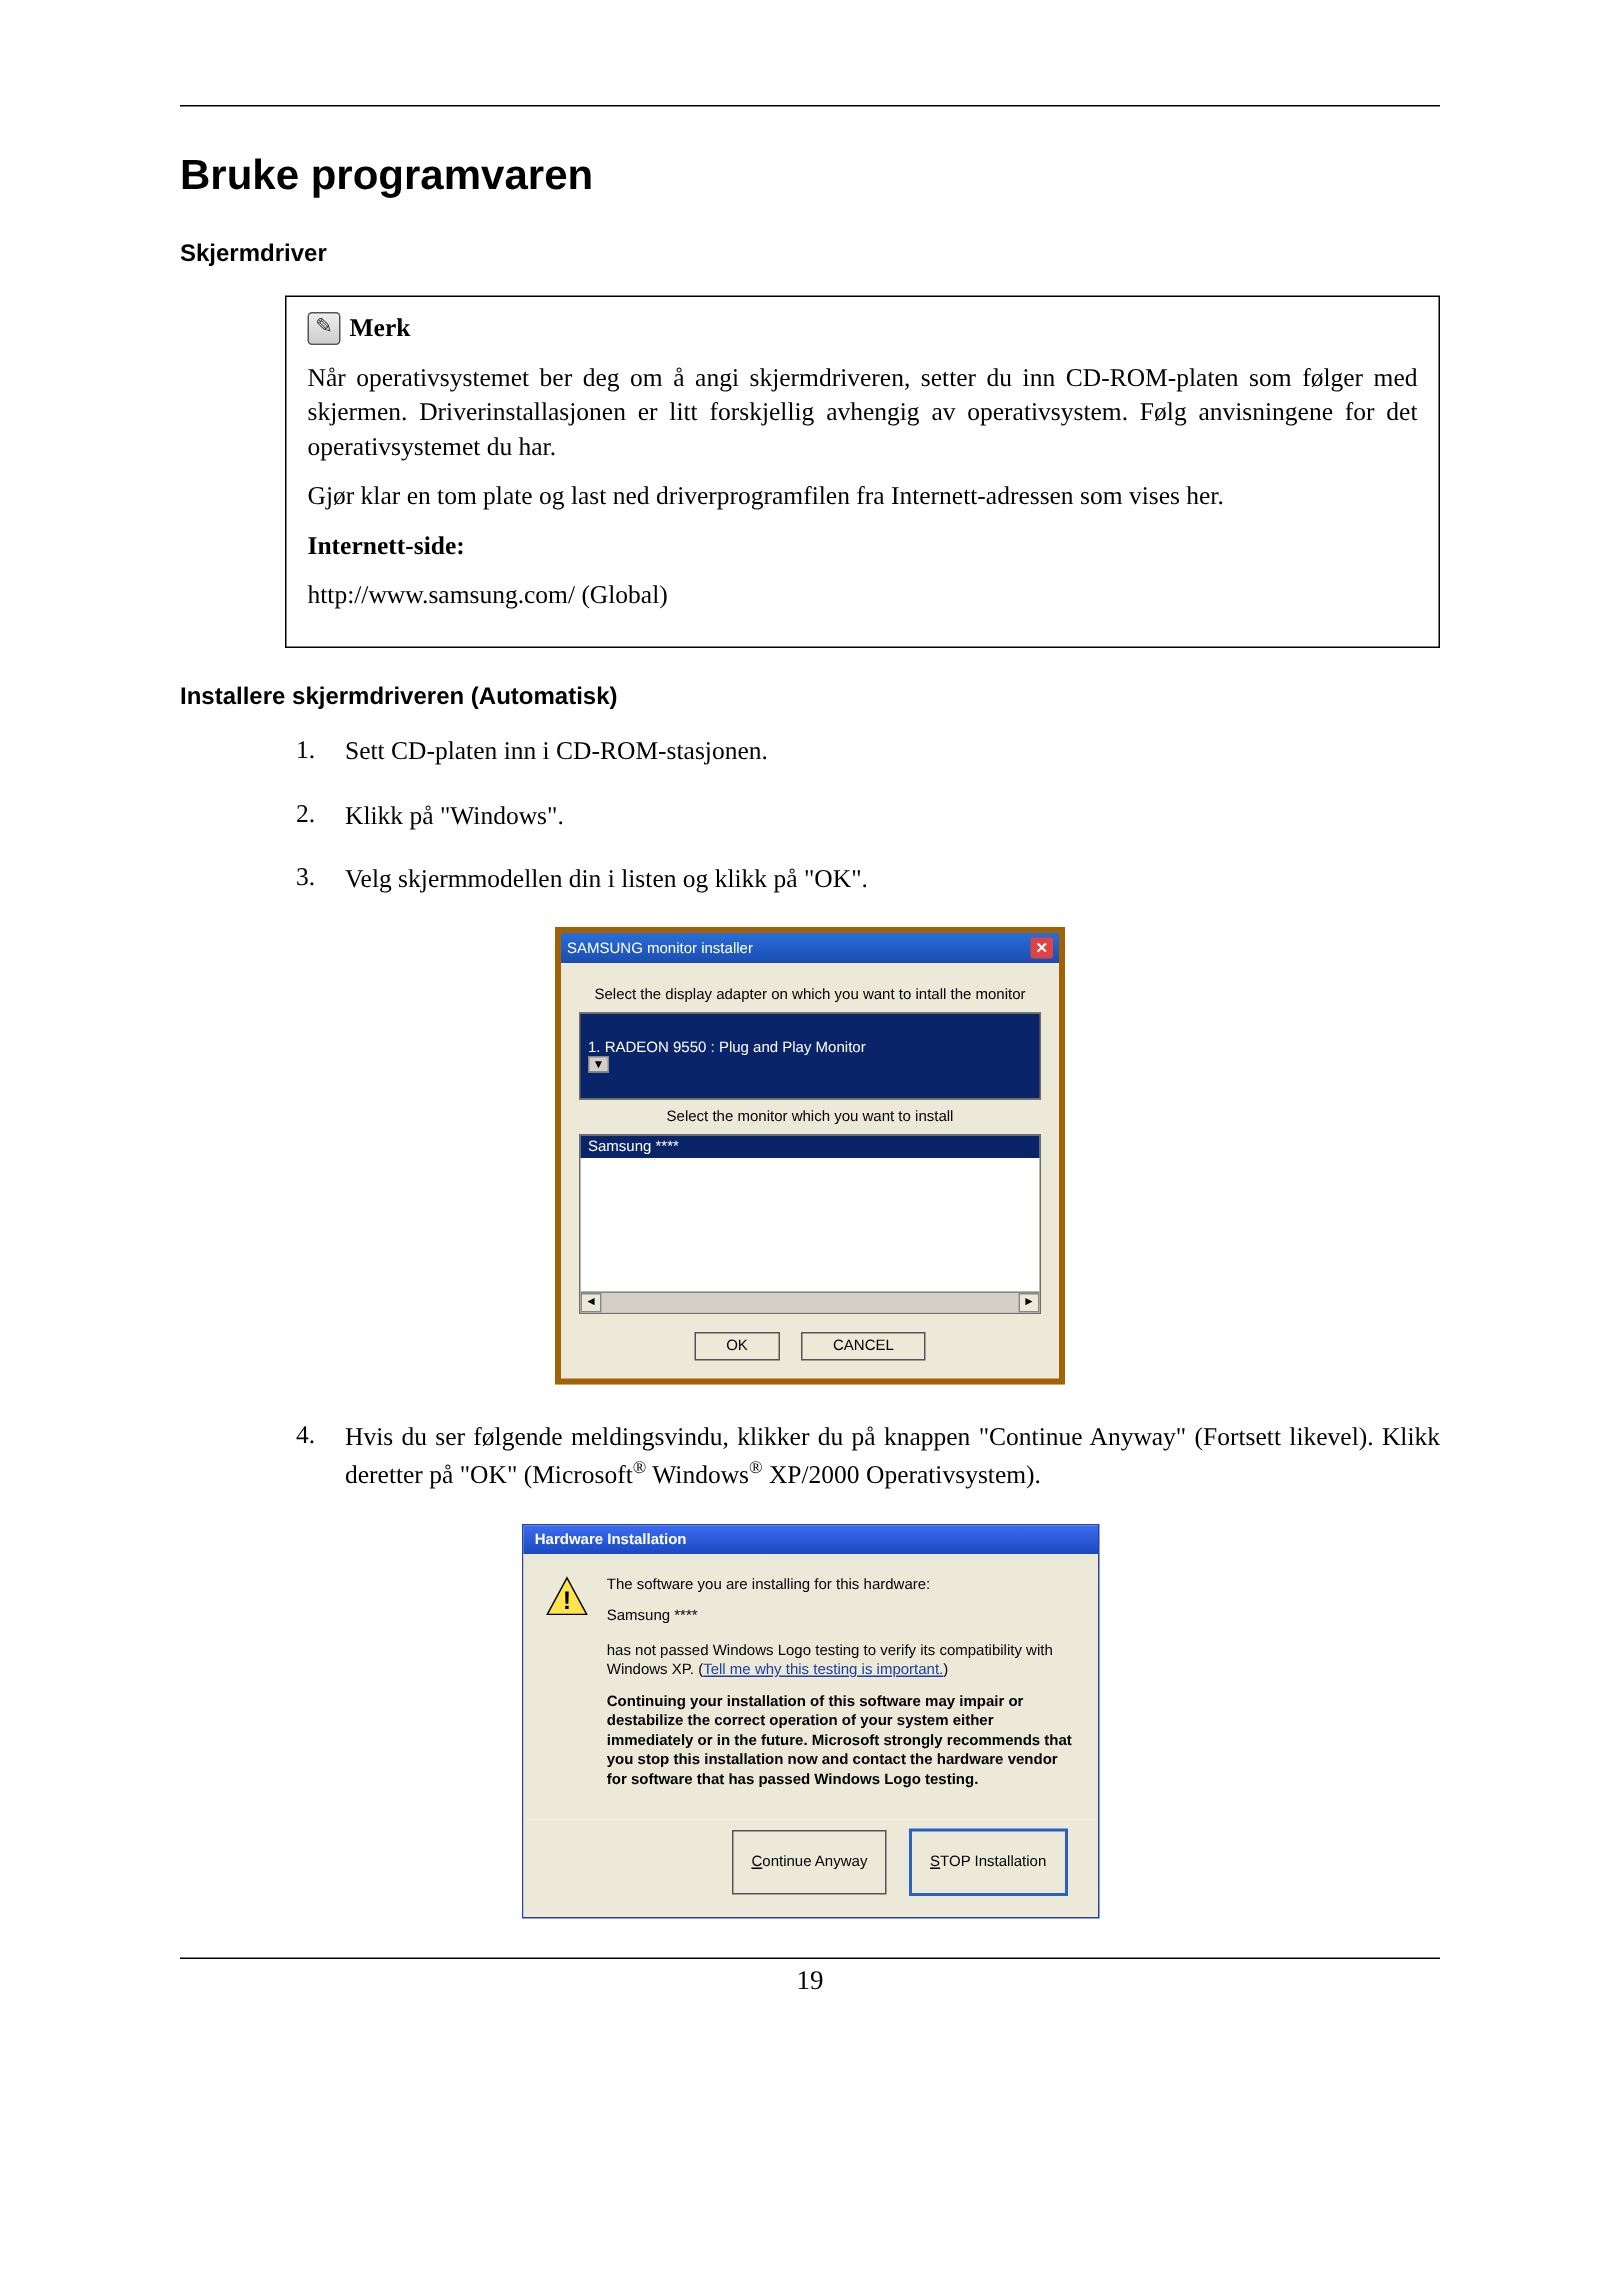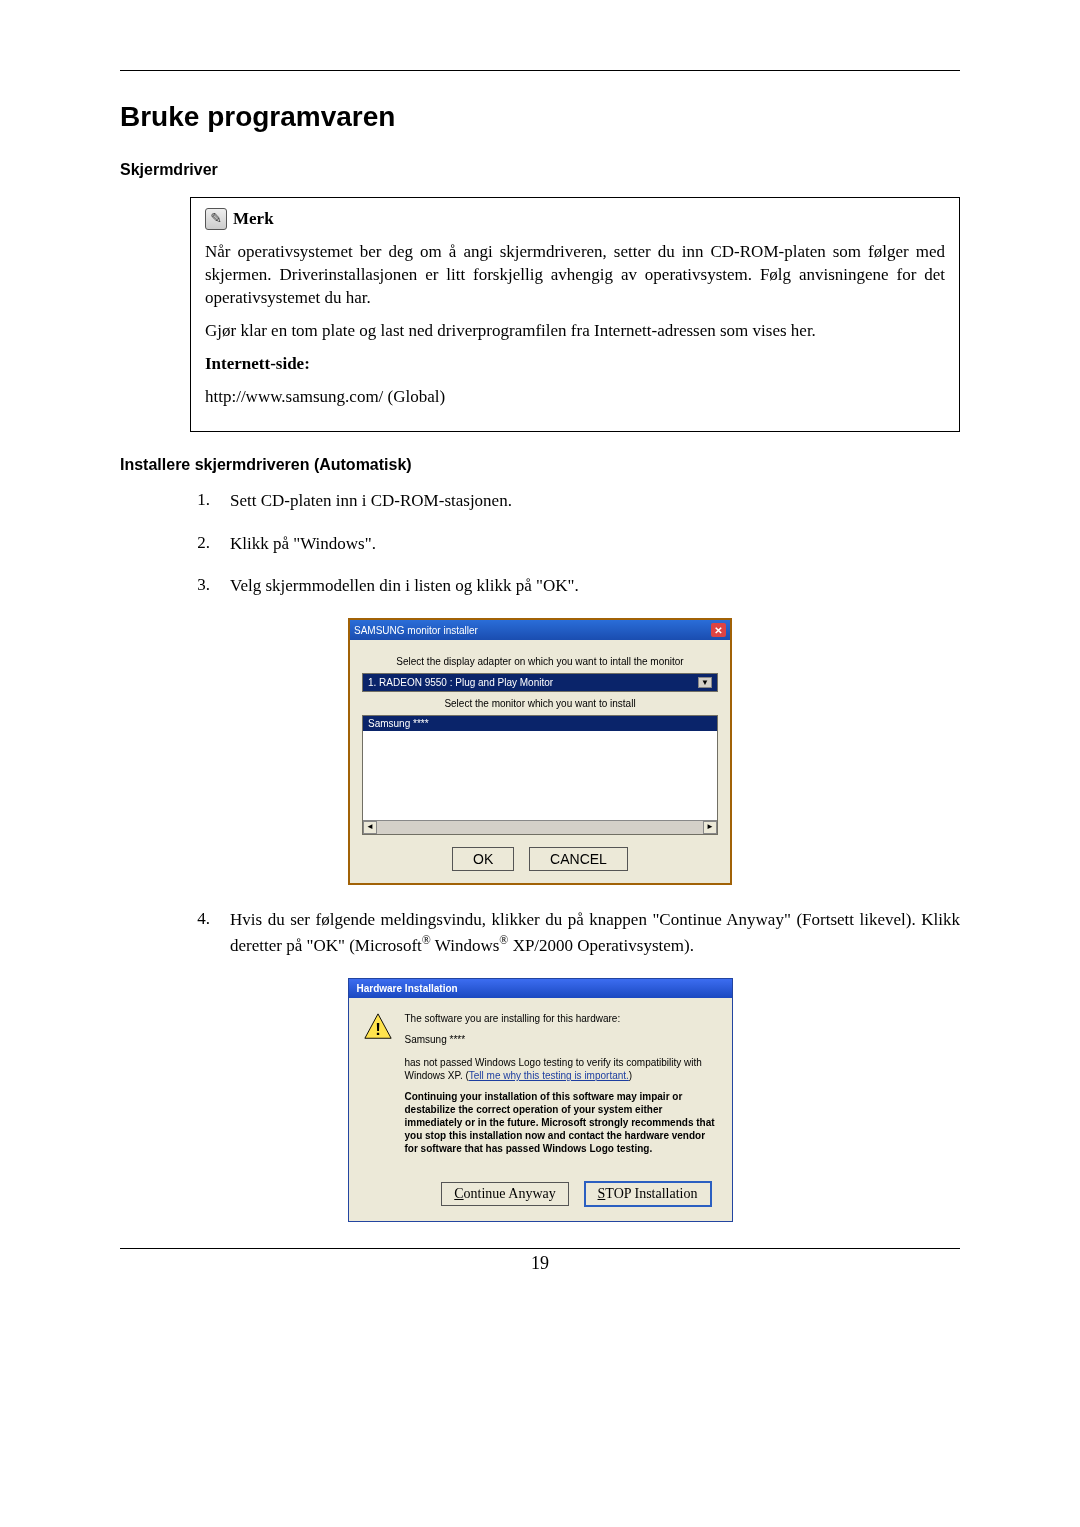--- a/index.html
+++ b/index.html
@@ -37,24 +37,24 @@
     .note-box p { margin-bottom: 10px; text-align: justify; }
     .internet-side { font-weight: bold; }
     .auto-heading { margin-top: 24px; margin-bottom: 16px; }
     ol.steps { list-style: none; margin-left: 70px; font-size: 17px; }
     ol.steps li { display: flex; gap: 20px; margin-bottom: 20px; }
     ol.steps li .num { width: 20px; text-align: right; }
     ol.steps li .text { flex: 1; text-align: justify; line-height: 1.35; }
     .image-wrap { margin: 8px 0 24px; display: flex; justify-content: center; }
     
     .installer-dialog {
-      width: 384px;
+      width: 340px;
       font-family: Tahoma, sans-serif;
       font-size: 10px;
-      border: 2px solid #a16207;
+      border: 4px solid #a16207;
       background: #ece9d8;
     }
     .installer-title {
       background: linear-gradient(#2a6dd8,#1a4db0);
       color: #fff;
       padding: 3px 4px;
       display: flex;
       align-items: center;
       justify-content: space-between;
     }
@@ -64,23 +64,24 @@
       width: 15px; height: 14px;
       display: inline-flex;
       align-items: center; justify-content: center;
       font-weight: bold;
       border-radius: 2px;
     }
     .installer-body { padding: 10px 12px 12px; }
     .installer-body .centered { text-align: center; margin: 6px 0; color: #000; }
     .dropdown {
       background: #0a246a; color: #fff;
-      padding: 3px 5px;
+      padding: 17px 5px;
       display: flex; justify-content: space-between; 
       border: 1px solid #716f64;
+      flex-direction: column;
     }
     .dropdown .arrow { background: #d4d0c8; color: #000; width: 14px; text-align: center; font-size: 8px; border: 1px solid #888; }
     .listbox {
       background: #fff;
       border: 1px solid #716f64;
       height: 120px;
       padding: 0;
       margin-top: 4px;
       position: relative;
     }
@@ -91,21 +92,21 @@
       border-top: 1px solid #888;
       display: flex; justify-content: space-between;
     }
     .list-scroll span { width: 14px; text-align: center; font-size: 8px; border: 1px solid #888; background: #ece9d8; }
     .button-row { text-align: center; margin-top: 12px; }
     .win-btn {
       display: inline-block;
       padding: 3px 20px;
       border: 1px solid #555;
       background: #ece9d8;
-      font-size: 14px;
+      font-size: 10px;
       margin: 0 6px;
     }
     
     .hw-dialog {
       width: 385px;
       font-family: Tahoma, sans-serif;
       font-size: 10px;
       border: 1px solid #2345a0;
     }
     .hw-title { background: linear-gradient(#3c6df0,#1a48c0); color: #fff; font-weight: bold; padding: 4px 8px; }
@@ -116,21 +117,21 @@
       font-size: 22px;
       color: #000;
       flex-shrink: 0;
     }
     .warn-icon svg { width: 30px; height: 30px; }
     .hw-text p { margin-bottom: 8px; line-height: 1.3; color: #000; }
     .hw-text .device { margin-bottom: 10px; }
     .hw-text .link { color: #1d3ea0; text-decoration: underline; }
     .hw-text .bold { font-weight: bold; }
     .hw-buttons { background: #ece9d8; padding: 6px 14px 14px; text-align: right; }
-    .hw-buttons .win-btn { padding: 3px 12px; font-family: Liberation Serif, serif; }
+    .hw-buttons .win-btn { padding: 15px 12px; }
     .hw-buttons .win-btn.primary { border: 2px solid #2b5fc1; }
     .underline { text-decoration: underline; }
     
     hr.bottom-rule { border: none; border-top: 1px solid #000; margin-top: 26px; margin-bottom: 4px; }
     .page-num { text-align: center; font-size: 18px; }
     sup.reg { font-size: 0.7em; vertical-align: super; }
   </style>
 </head>
 <body>
 

